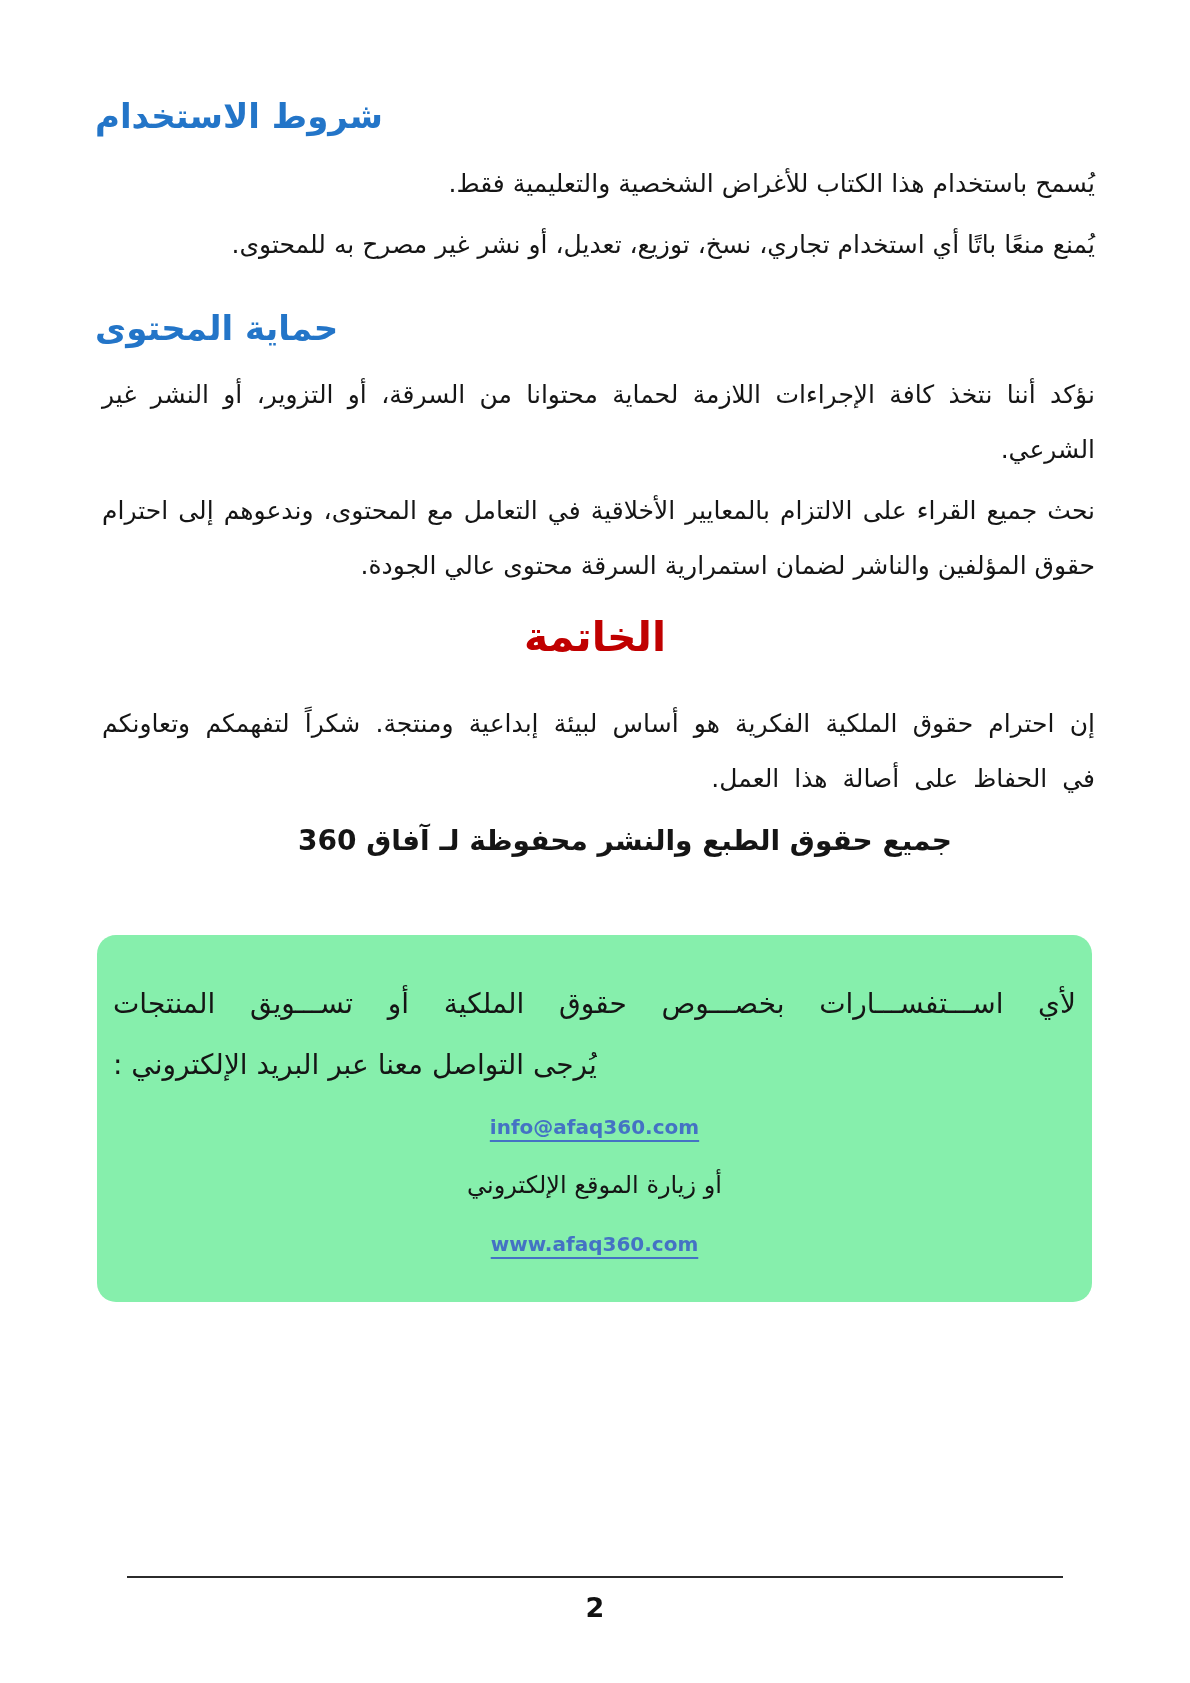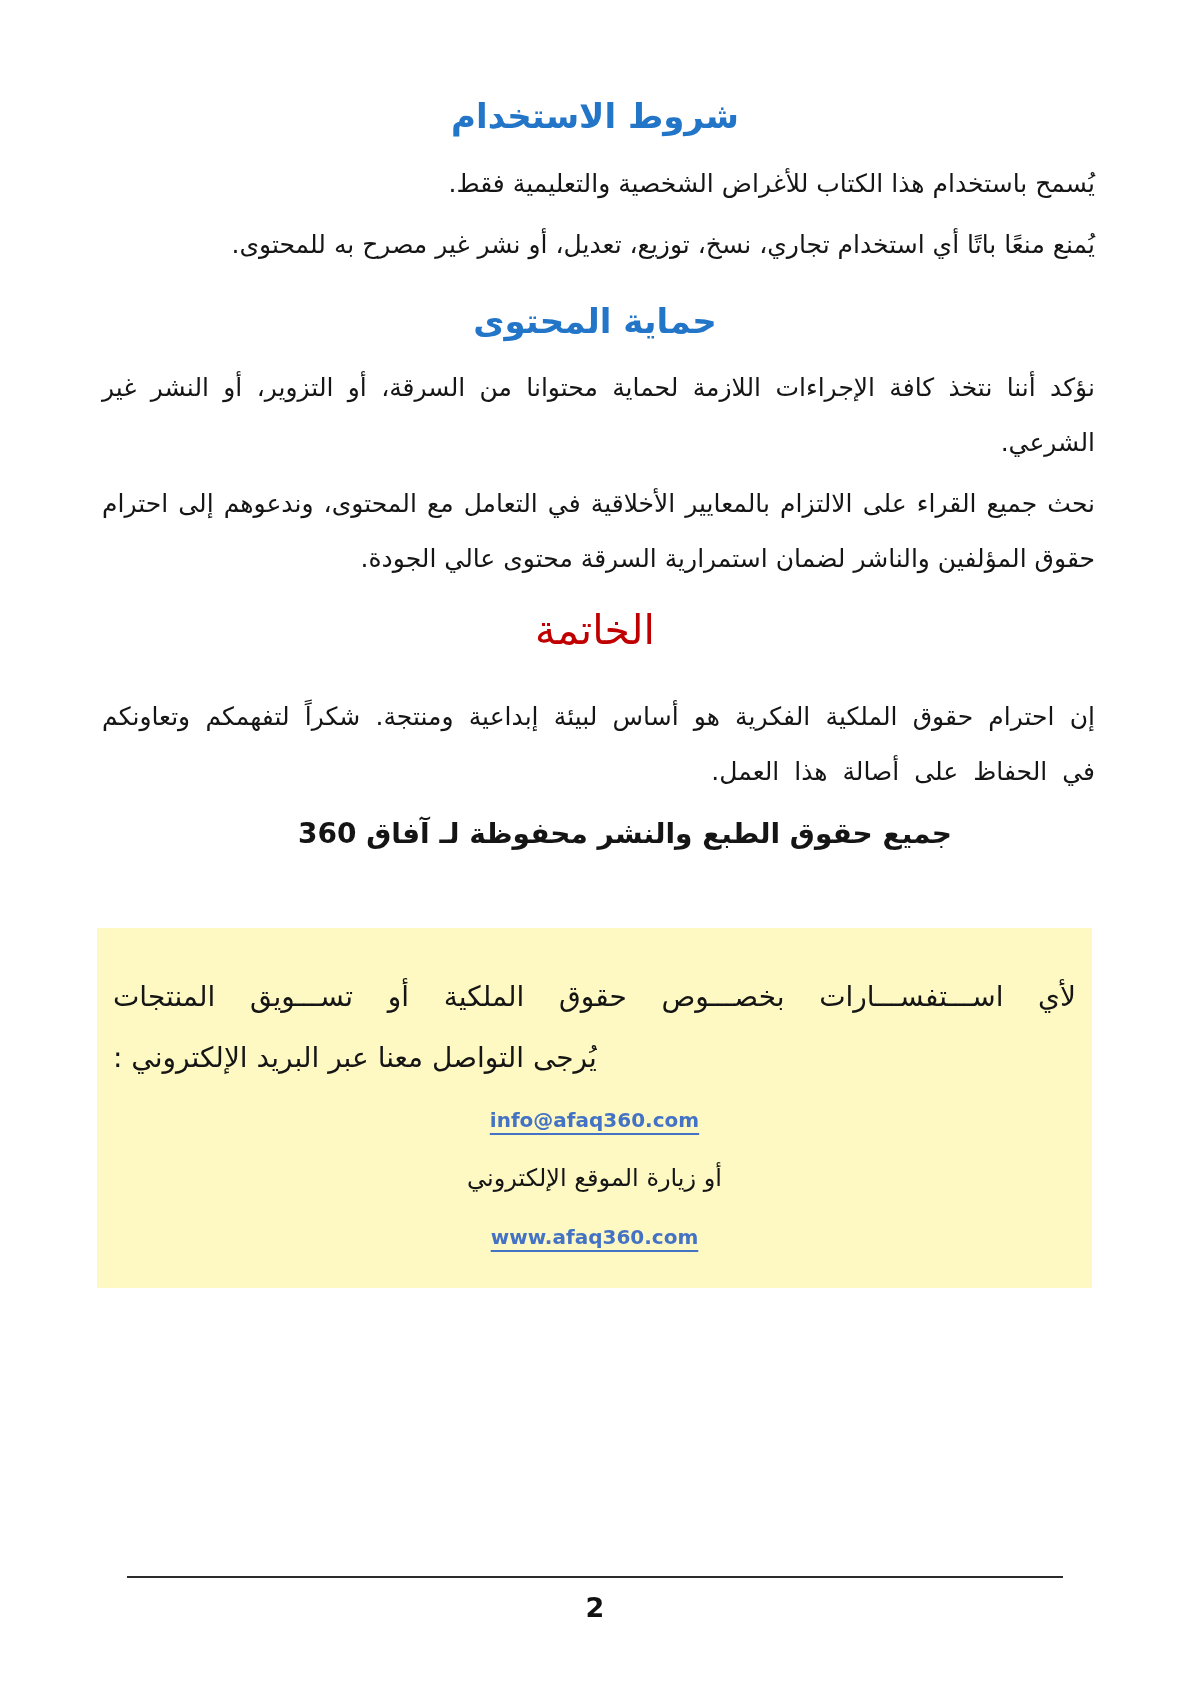--- a/index.html
+++ b/index.html
@@ -19,56 +19,57 @@
   .page {
     position: absolute;
     inset: 0;
     padding: 95px 95px 0 95px;
     box-sizing: border-box;
   }
   .h-blue {
     color: #2375c8;
     font-size: 34px;
     font-weight: bold;
-    text-align: center;
+    text-align: left;
     margin: 0 0 18px 0;
     line-height: 1.25;
   }
   .h-blue.second {
-    margin-top: 28px;
+    margin-top: 35px;
   }
   .body-p {
     font-size: 25px;
     line-height: 2.2;
     text-align: justify;
     margin: 0 0 6px 7px;
   }
   .h-red {
     color: #c00000;
     font-size: 41px;
-    font-weight: normal;
+    font-weight: bold;
     text-align: center;
     margin: 20px 0 34px 0;
     line-height: 1.2;
   }
   .wide-gaps {
     word-spacing: 7px;
   }
   .copyright {
     font-size: 28px;
     font-weight: bold;
     text-align: center;
     margin: 18px 0 0 0;
     padding-left: 60px;
   }
   .contact-box {
-    background: #fef9c3;
+    background: #86efac;
     margin: 78px 3px 0 2px;
-    padding: 48px 16px 14px 16px;
+    padding: 48px 16px 21px 16px;
     box-sizing: border-box;
+    border-radius: 19px;
   }
   .inquiry-line {
     font-size: 28px;
     line-height: 1.5;
     text-align: justify;
     text-align-last: justify;
     margin: 0 0 20px 0;
   }
   .email-intro {
     font-size: 28px;

